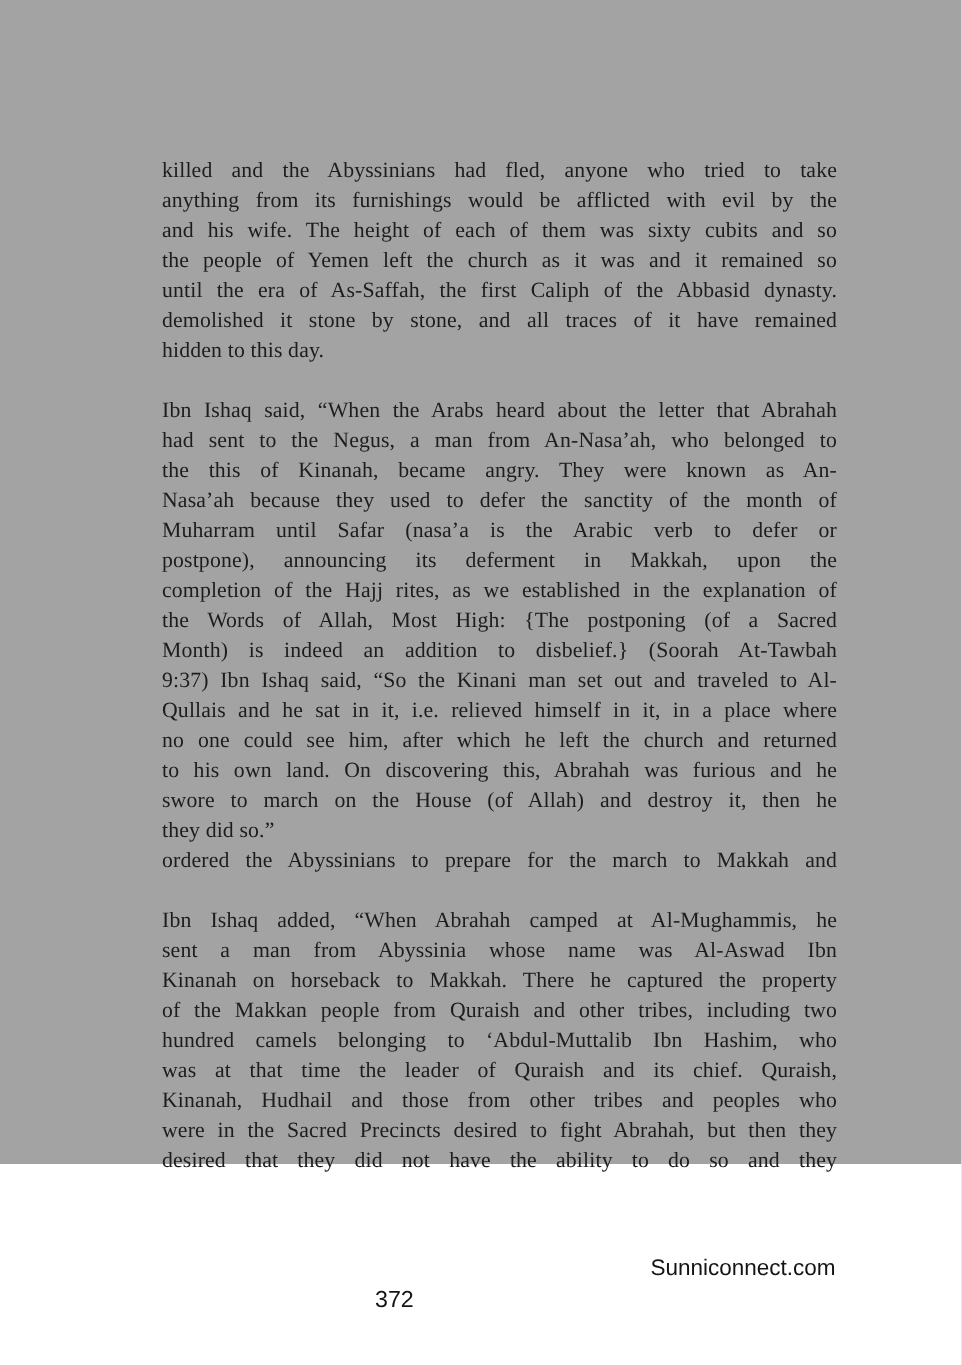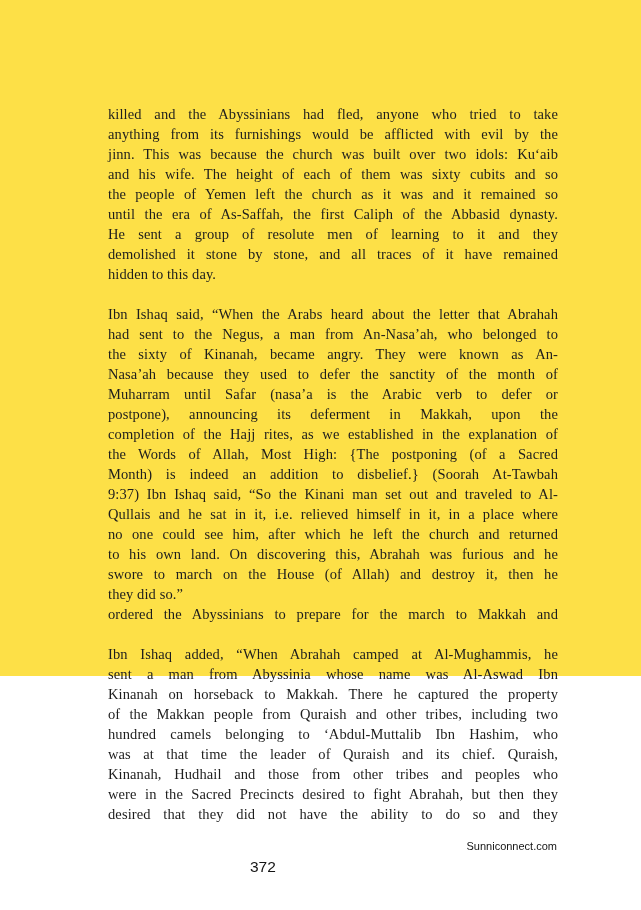--- a/index.html
+++ b/index.html
@@ -6,22 +6,22 @@
     margin: 0;
     padding: 0;
     background: #ffffff;
     width: 641px;
     height: 910px;
     overflow: hidden;
   }
   .page {
     position: relative;
     width: 641px;
-    height: 676px;
-    background: #fde047;
+    height: 776px;
+    background: #a3a3a3;
     font-family: "Liberation Serif", "DejaVu Serif", serif;
     color: #1d1d1d;
   }
   .text-block {
     position: absolute;
     left: 108px;
     top: 104px;
     width: 450px;
   }
   .para {
@@ -37,21 +37,21 @@
   }
   .line.end {
     text-align-last: left;
     font-family: Liberation Serif, serif;
   }
   .watermark {
     position: absolute;
     top: 838px;
     right: 84px;
     font-family: "Liberation Sans", "DejaVu Sans", sans-serif;
-    font-size: 11px;
+    font-size: 15px;
     line-height: 16px;
     color: #141414;
   }
   .page-number {
     position: absolute;
     top: 858px;
     left: 250px;
     width: 56px;
     text-align: left;
     font-family: "Liberation Sans", "DejaVu Sans", sans-serif;
@@ -61,32 +61,30 @@
   }
 </style>
 </head>
 <body>
 
 <div class="page">
   <div class="text-block">
       <div class="para">
         <div class="line">killed and the Abyssinians had fled, anyone who tried to take</div>
         <div class="line">anything from its furnishings would be afflicted with evil by the</div>
-        <div class="line">jinn. This was because the church was built over two idols: Ku‘aib</div>
         <div class="line">and his wife. The height of each of them was sixty cubits and so</div>
         <div class="line">the people of Yemen left the church as it was and it remained so</div>
         <div class="line">until the era of As-Saffah, the first Caliph of the Abbasid dynasty.</div>
-        <div class="line">He sent a group of resolute men of learning to it and they</div>
         <div class="line">demolished it stone by stone, and all traces of it have remained</div>
         <div class="line end">hidden to this day.</div>
       </div>
       <div class="para">
         <div class="line">Ibn Ishaq said, “When the Arabs heard about the letter that Abrahah</div>
         <div class="line">had sent to the Negus, a man from An-Nasa’ah, who belonged to</div>
-        <div class="line">the sixty of Kinanah, became angry. They were known as An-</div>
+        <div class="line">the this of Kinanah, became angry. They were known as An-</div>
         <div class="line">Nasa’ah because they used to defer the sanctity of the month of</div>
         <div class="line">Muharram until Safar (nasa’a is the Arabic verb to defer or</div>
         <div class="line">postpone), announcing its deferment in Makkah, upon the</div>
         <div class="line">completion of the Hajj rites, as we established in the explanation of</div>
         <div class="line">the Words of Allah, Most High: {The postponing (of a Sacred</div>
         <div class="line">Month) is indeed an addition to disbelief.} (Soorah At-Tawbah</div>
         <div class="line">9:37) Ibn Ishaq said, “So the Kinani man set out and traveled to Al-</div>
         <div class="line">Qullais and he sat in it, i.e. relieved himself in it, in a place where</div>
         <div class="line">no one could see him, after which he left the church and returned</div>
         <div class="line">to his own land. On discovering this, Abrahah was furious and he</div>

